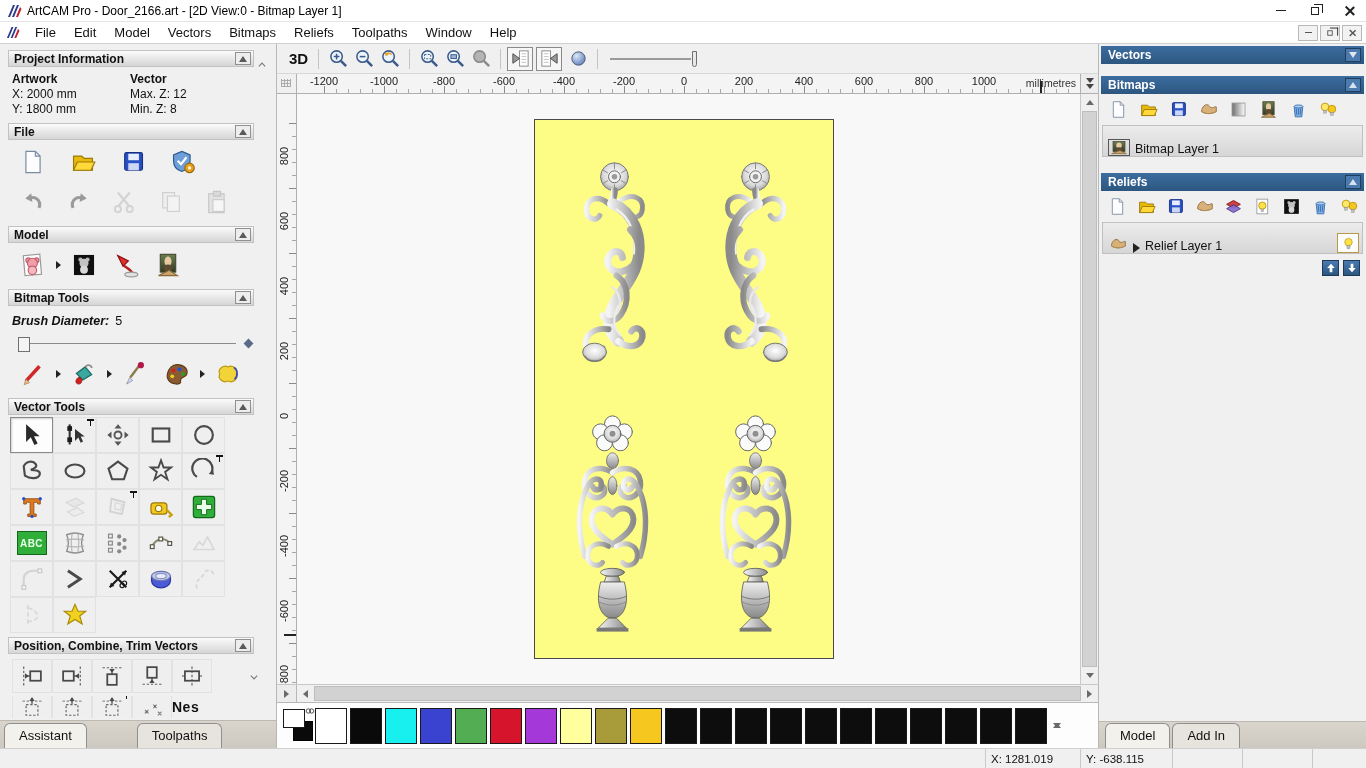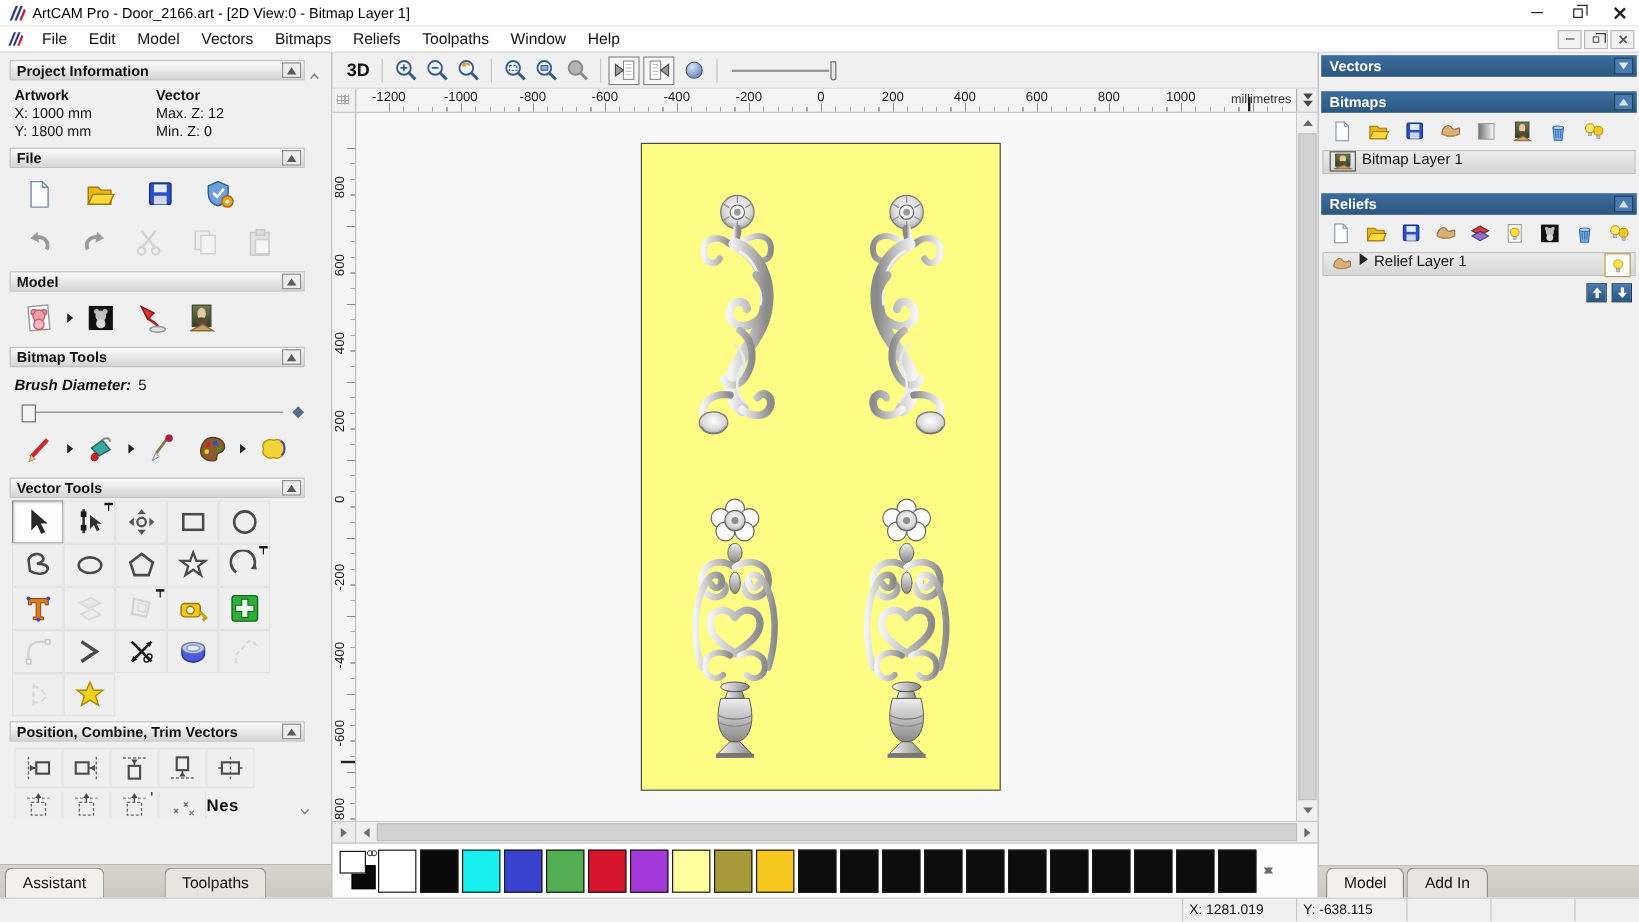--- a/index.html
+++ b/index.html
@@ -138,21 +138,21 @@
   .pal-scroll { display:flex; flex-direction:column; gap:4px; margin-left:3px; }
 
   
   .right-panel { width:268px; background:#f0f0f0; border-left:1px solid #b8b8b8; display:flex; flex-direction:column; }
   .rsec-h { height:18px; background:linear-gradient(#3c6da0,#2c567f); color:#fff; font-weight:bold; font-size:12px; display:flex; align-items:center; padding:0 3px 0 7px; margin:2px 2px 0 2px; }
   .rcoll { margin-left:auto; width:16px; height:14px; background:#4a7aae; border:1px solid #203f5e; display:flex; align-items:center; justify-content:center; }
   .rcoll .tri-up { border-bottom-color:#d8e2ee; }
   .rtool-row { display:flex; align-items:center; padding:3px 2px 2px 4px; }
   .rtool-row .tool-btn { width:30px; height:24px; }
   .rtool-row .tool-btn svg { width:19px; height:19px; }
-  .layer-row { height:20px; margin:2px 3px; background:linear-gradient(#ececec,#d6d6d6); border:1px solid #c0c0c0; display:flex; align-items:flex-start; padding:0 3px 0 5px; font-size:12.5px; gap:5px; }
+  .layer-row { height:32px; margin:2px 3px; background:linear-gradient(#ececec,#d6d6d6); border:1px solid #c0c0c0; display:flex; align-items:flex-end; padding:0 3px 0 5px; font-size:12.5px; gap:5px; }
   .thumb { width:22px; height:17px; border:1px solid #555; }
   .exp-arr { width:0; height:0; border-top:5px solid transparent; border-bottom:5px solid transparent; border-left:7px solid #222; }
   .bulb-btn { margin-left:auto; width:22px; height:20px; background:#fdfdfd; border:1px solid #b89a4a; display:flex; align-items:center; justify-content:center; }
   .bulb-btn svg { width:15px; height:15px; }
   .updown { display:flex; justify-content:flex-end; gap:4px; padding:4px 6px 0 0; }
   .bluebtn { width:17px; height:16px; background:linear-gradient(#4a7ab2,#2c567f); border:1px solid #1c3a58; display:flex; align-items:center; justify-content:center; }
   .bluebtn svg { width:12px; height:12px; }
   .rp-fill { flex:1; }
   .rtabs { height:27px; background:linear-gradient(#d9d5cd,#cdc9c1); display:flex; align-items:flex-end; padding-left:6px; border-top:1px solid #bdb9b1; }
   .combo { height:20px; margin:3px 4px 1px 4px; background:#fff; border:1px solid #7a7a7a; display:flex; align-items:center; }
@@ -627,24 +627,24 @@
 
         <div class="sec-h">
           <span>Project Information</span>
           <span class="coll-btn">
               <i class="tri-up"></i>
             </span>
         </div>
         <div class="pi-grid">
           <span class="hd">Artwork</span>
           <span class="hd">Vector</span>
-          <span>X: 1000 mm</span>
+          <span>X: 2000 mm</span>
           <span>Max. Z: 12</span>
           <span>Y: 1800 mm</span>
-          <span>Min. Z: 0</span>
+          <span>Min. Z: 8</span>
         </div>
 
         <div class="sec-h">
           <span>File</span>
           <span class="coll-btn">
               <i class="tri-up"></i>
             </span>
         </div>
         <div class="tool-row" style="gap:8px">
             <div class="tool-btn">
@@ -853,20 +853,45 @@
                 <span class="pin"></span>
               </div>
               <div class="tool-btn">
                 <svg class="">
                   <use href="#sym-measure"></use>
                 </svg>
               </div>
               <div class="tool-btn">
                 <svg class="">
                   <use href="#sym-pluscross"></use>
+                </svg>
+              </div>
+            </div>
+          <div class="tool-row">
+              <div class="tool-btn">
+                <span class="abc-chip">ABC</span>
+              </div>
+              <div class="tool-btn">
+                <svg class="">
+                  <use href="#sym-distort"></use>
+                </svg>
+              </div>
+              <div class="tool-btn">
+                <svg class="">
+                  <use href="#sym-dotsgrid"></use>
+                </svg>
+              </div>
+              <div class="tool-btn">
+                <svg class="">
+                  <use href="#sym-curvenodes"></use>
+                </svg>
+              </div>
+              <div class="tool-btn faint">
+                <svg class="">
+                  <use href="#sym-mount"></use>
                 </svg>
               </div>
             </div>
           <div class="tool-row">
               <div class="tool-btn faint">
                 <svg class="">
                   <use href="#sym-fillet"></use>
                 </svg>
               </div>
               <div class="tool-btn">

